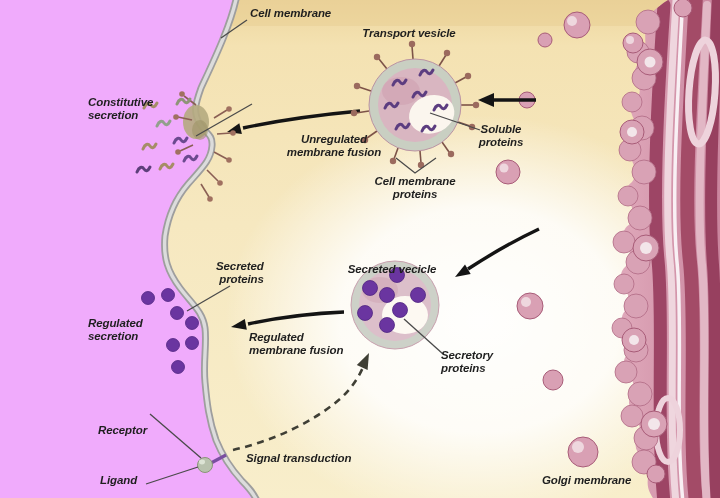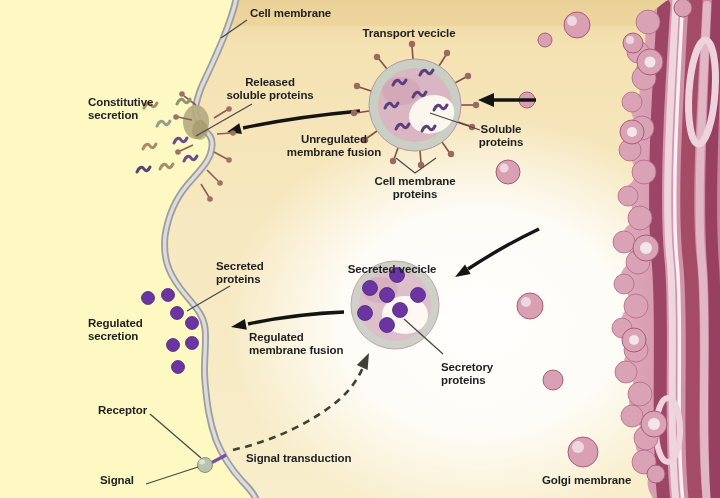--- a/index.html
+++ b/index.html
@@ -1,17 +1,17 @@
 <!DOCTYPE html>
 <html><head>
 <meta charset="utf-8">
 <style>
   html,body{margin:0;padding:0;background:#fff;}
-  #stage{position:relative;width:720px;height:498px;background:#fef9c3;overflow:hidden;
-         font-family:"Liberation Sans", sans-serif;}
+  #stage{position:relative;width:720px;height:498px;background:#f0abfc;overflow:hidden;
+         font-family:"Liberation Sans", sans-serif;font-style:italic;}
   #art{position:absolute;left:0;top:0;}
   .lbl{position:absolute;font-weight:700;font-size:11.5px;line-height:12.5px;color:#1f1f1f;
        white-space:pre-line;letter-spacing:-0.1px;}
   .lbl.center{transform:translateX(-50%);text-align:center;}
 </style>
 </head>
 <body>
 
 <div id="stage">
 
@@ -274,38 +274,36 @@
     <line x1="480" y1="130" x2="430" y2="113"></line>
     <path d="M396,158 L415,173 L436,158"></path>
     <line x1="230" y1="286" x2="187" y2="311"></line>
     <line x1="443" y1="354" x2="404" y2="319"></line>
     <line x1="150" y1="414" x2="201" y2="458"></line>
     <line x1="146" y1="484" x2="198" y2="467"></line>
   </g>
 </svg>
 
 <div class="lbl" style="left:250px;top:7px;">Cell membrane</div>
-<div class="lbl center" style="left:409px;top:27px;">Transport vecicle</div>
-<div class="lbl center" style="left:270px;top:76px;">Released
-soluble proteins</div>
+<div class="lbl center" style="left:409px;top:27px;">Transport vesicle</div>
 <div class="lbl" style="left:88px;top:96px;">Constitutive
 secretion</div>
 <div class="lbl center" style="left:302px;top:133px;margin-left:32px;">Unregulated
 membrane fusion</div>
 <div class="lbl center" style="left:501px;top:123px;">Soluble
 proteins</div>
 <div class="lbl center" style="left:415px;top:175px;">Cell membrane
 proteins</div>
 <div class="lbl center" style="left:392px;top:235px;margin-top:28px;">Secreted vecicle</div>
-<div class="lbl" style="left:216px;top:260px;">Secreted
+<div class="lbl" style="left:216px;top:260px;text-align:right;">Secreted
 proteins</div>
 <div class="lbl" style="left:88px;top:317px;">Regulated
 secretion</div>
 <div class="lbl" style="left:249px;top:331px;">Regulated
 membrane fusion</div>
-<div class="lbl" style="left:441px;top:349px;margin-top:12px;">Secretory
+<div class="lbl" style="left:441px;top:349px;">Secretory
 proteins</div>
-<div class="lbl" style="left:98px;top:404px;">Receptor</div>
-<div class="lbl" style="left:100px;top:474px;">Signal</div>
+<div class="lbl" style="left:98px;top:424px;">Receptor</div>
+<div class="lbl" style="left:100px;top:474px;">Ligand</div>
 <div class="lbl" style="left:246px;top:452px;">Signal transduction</div>
 <div class="lbl" style="left:542px;top:474px;">Golgi membrane</div>
 
 </div>
 
 </body></html>

